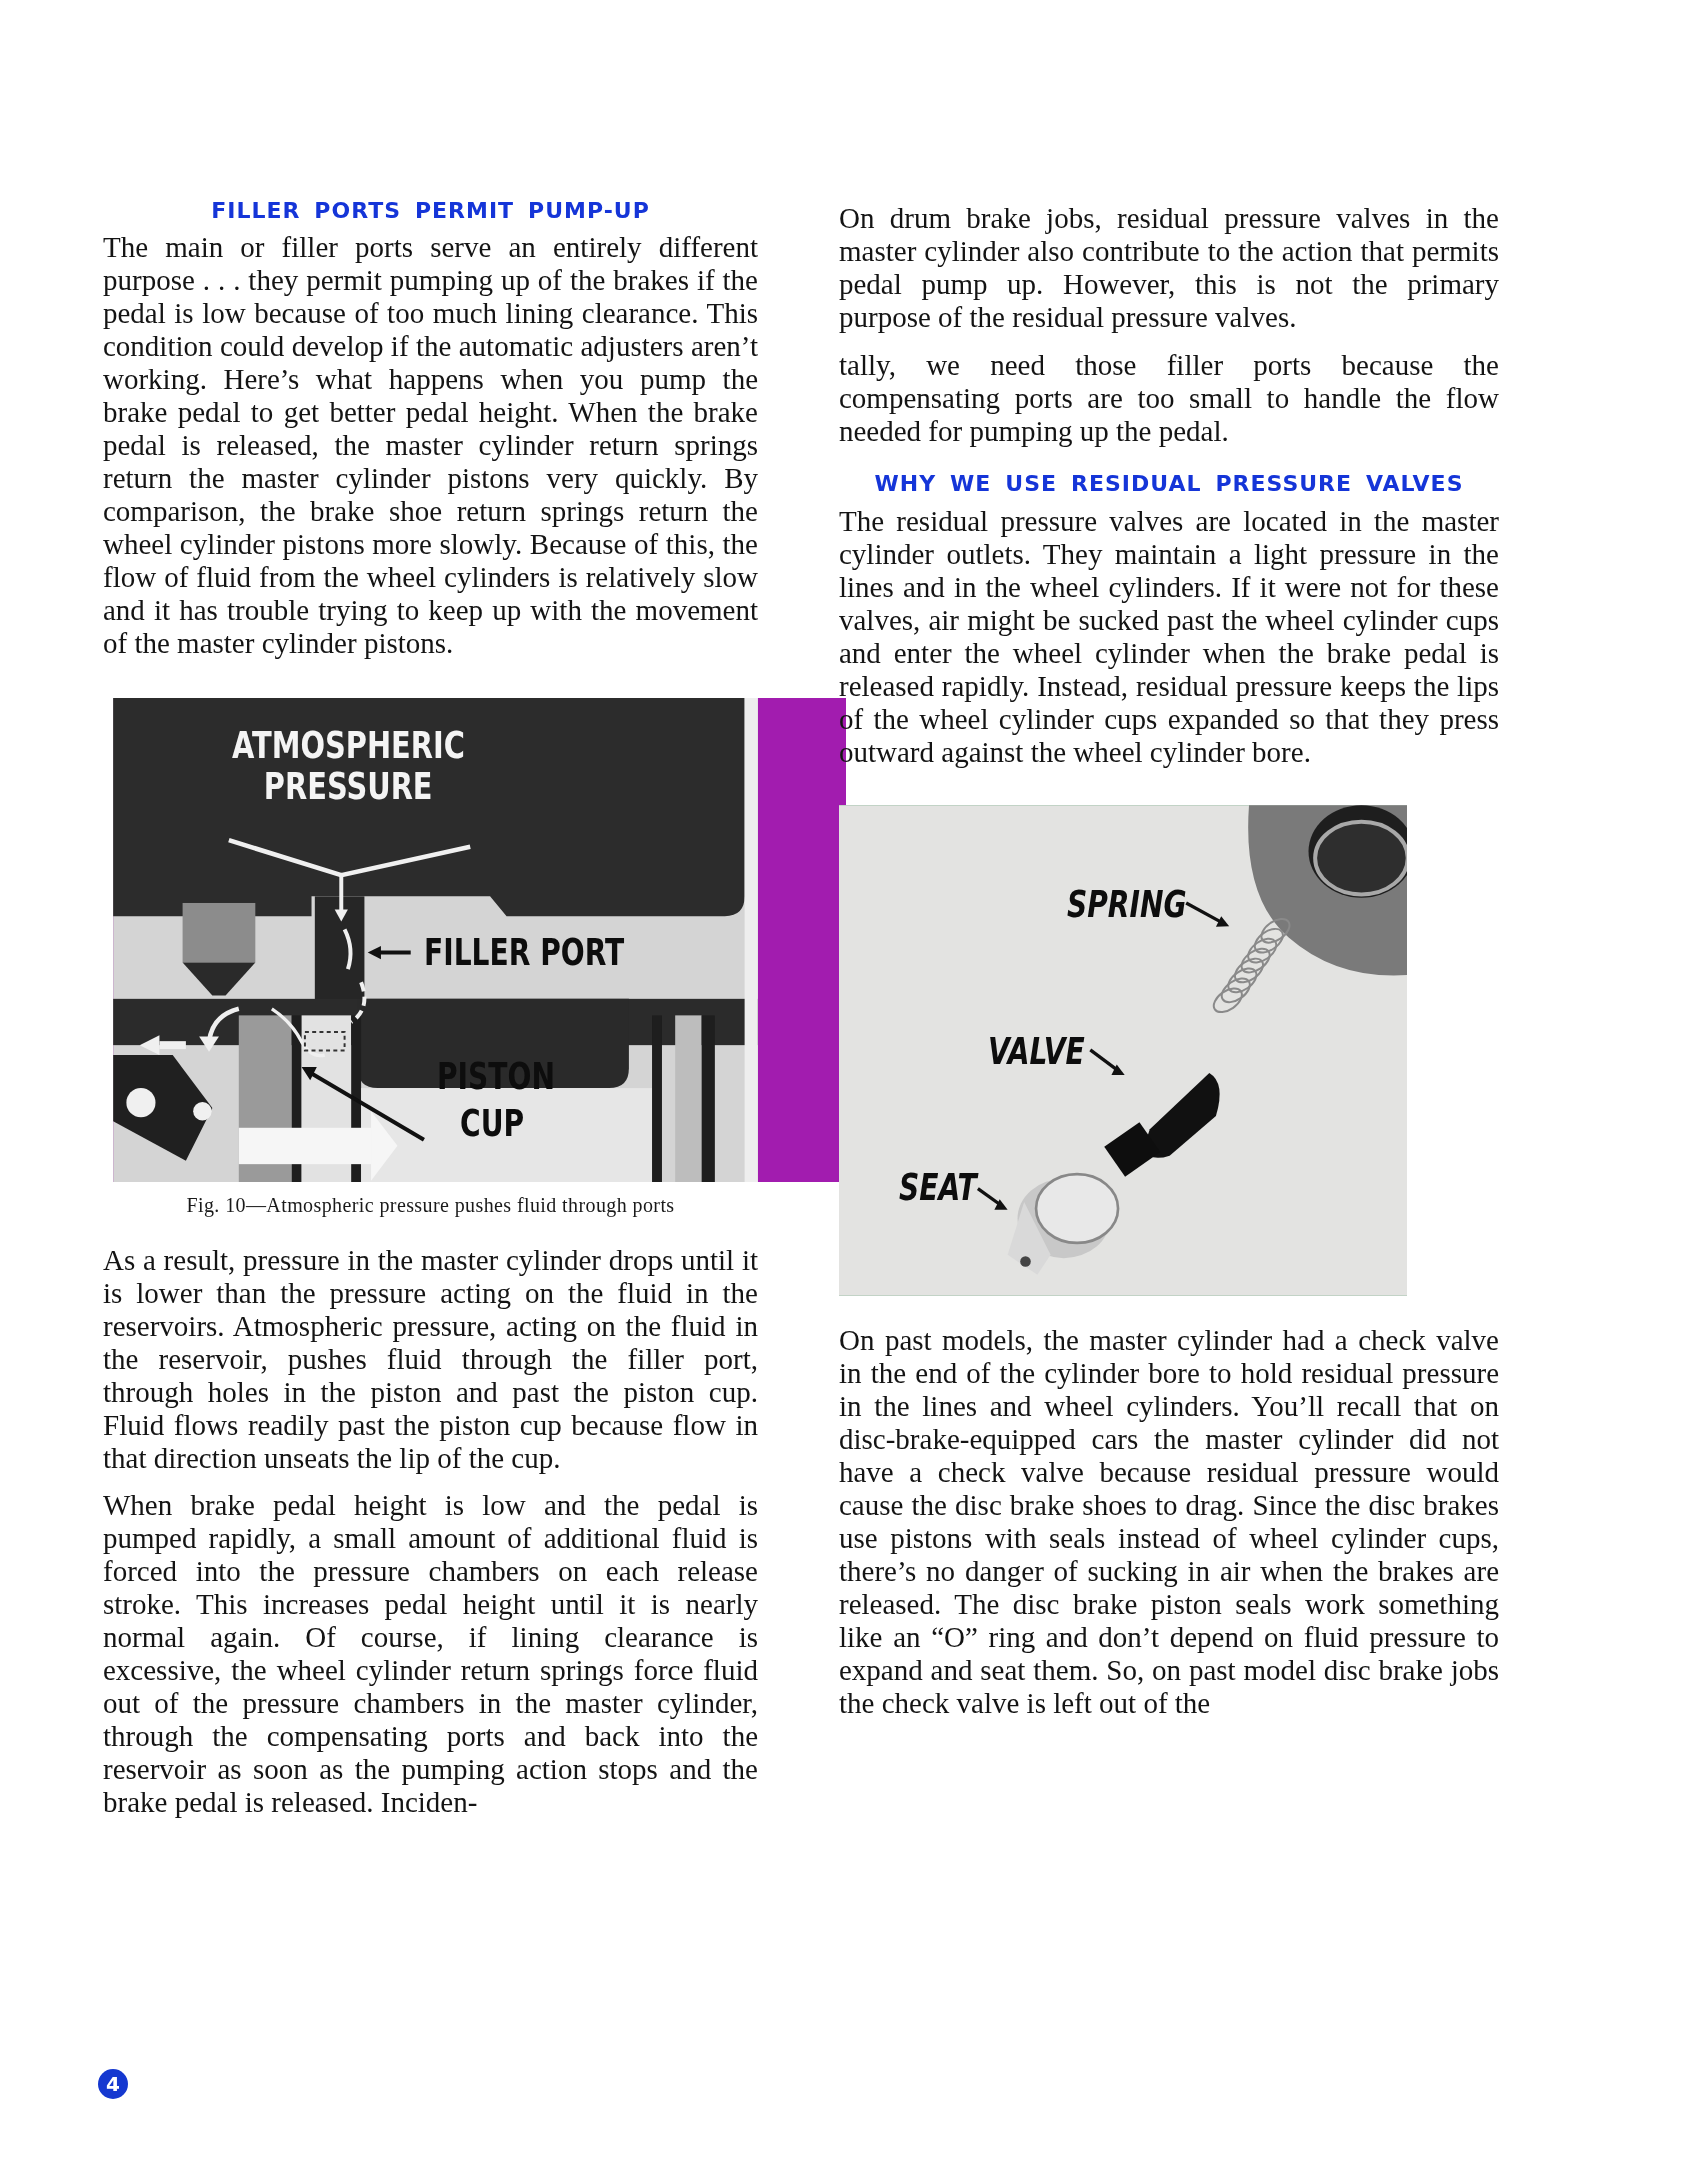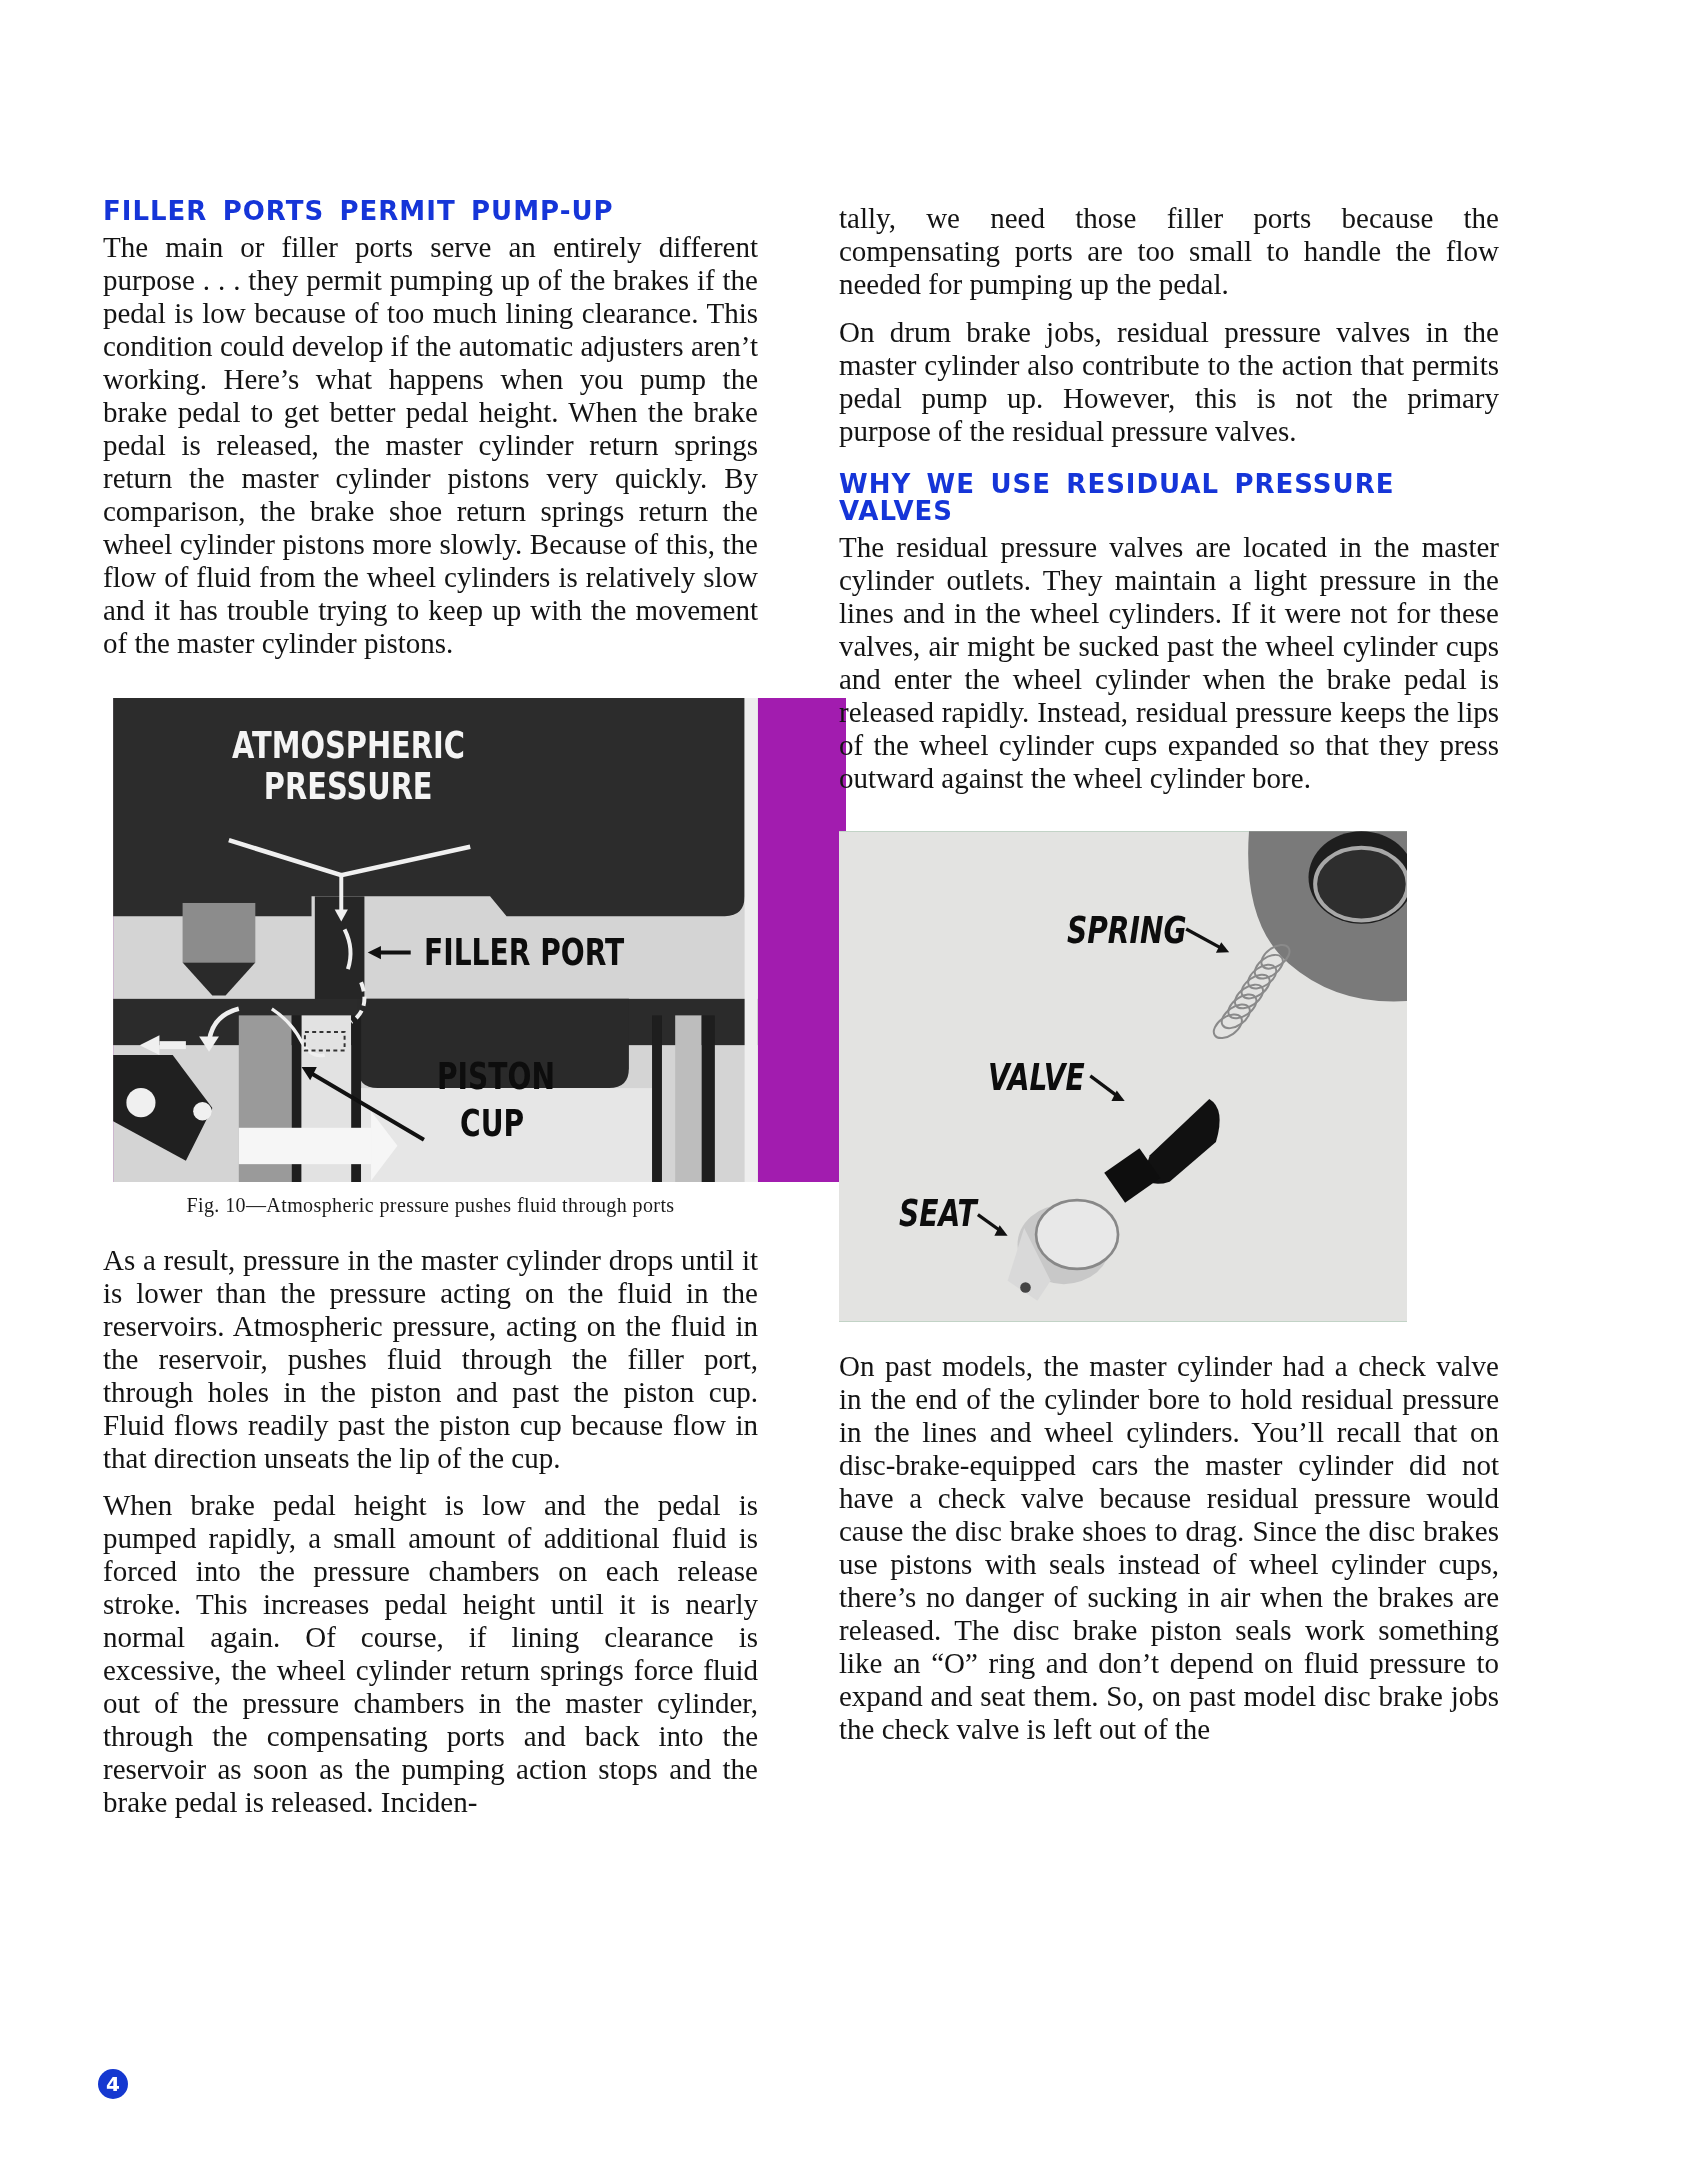--- a/index.html
+++ b/index.html
@@ -2,21 +2,21 @@
 <html style="font-size:10.6px"><head>
 <meta charset="utf-8">
 <style>
   html, body { margin:0; padding:0; }
   body { width:1687px; height:2183px; background:#ffffff; position:relative; overflow:hidden;
          font-family:"Liberation Serif","DejaVu Serif",serif; color:#141414; }
   .col { position:absolute; }
   .col-left { left:103px; top:198px; width:655px; }
   .col-right { left:839px; top:202px; width:660px; }
   .heading { font-family:"DejaVu Sans","Liberation Sans",sans-serif; font-weight:bold; color:#1535d8;
-             font-size:26px; letter-spacing:1px; word-spacing:5.3px; margin:0 0 6.6px 0; line-height:26.5px; }
+             font-size:22px; letter-spacing:1px; word-spacing:5.3px; margin:0 0 6.6px 0; line-height:26.5px;text-align:center; }
   .para { font-size:29px; line-height:33px; text-align:justify; margin:0 0 14.6px 0; hyphens:none; }
   .figure { position:relative; margin:38px 0 0 0; }
   .caption { font-family:Liberation Serif, serif; font-size:20px; letter-spacing:0.4px;
              color:#1a1a1a; text-align:center; margin-top:12px; white-space:nowrap; }
   .fig10 { width:733px; height:484px; margin-left:10px; background:#a21caf; position:relative; overflow:hidden; }
   .fig11 { width:568px; height:491px; background:#15803d; position:relative; overflow:hidden;font-style:italic; }
   .label-white { position:absolute; font-family:"DejaVu Sans","Liberation Sans",sans-serif; font-weight:bold;
                  color:#f4f4f4; font-size:37px; line-height:41px; text-align:center; transform:scaleX(0.78); transform-origin:left top; }
   .label-black { position:absolute; font-family:"DejaVu Sans","Liberation Sans",sans-serif; font-weight:bold;
                  color:#0d0d0d; font-size:38px; line-height:42px; transform:scaleX(0.74); transform-origin:left top; white-space:nowrap; }
@@ -94,22 +94,22 @@
     </div>
     <div class="caption">Fig. 10—Atmospheric pressure pushes fluid through ports</div>
   </div>
 
   <div style="height:26.5px"></div>
   <p class="para">As a result, pressure in the master cylinder drops until it is lower than the pressure acting on the fluid in the reservoirs. Atmospheric pressure, acting on the fluid in the reservoir, pushes fluid through the filler port, through holes in the piston and past the piston cup. Fluid flows readily past the piston cup because flow in that direction unseats the lip of the cup.</p>
   <p class="para">When brake pedal height is low and the pedal is pumped rapidly, a small amount of additional fluid is forced into the pressure chambers on each release stroke. This increases pedal height until it is nearly normal again. Of course, if lining clearance is excessive, the wheel cylinder return springs force fluid out of the pressure chambers in the master cylinder, through the compensating ports and back into the reservoir as soon as the pumping action stops and the brake pedal is released. Inciden-</p>
 </div>
 
 <div class="col col-right">
+  <p class="para">On drum brake jobs, residual pressure valves in the master cylinder also contribute to the action that permits pedal pump up. However, this is not the primary purpose of the residual pressure valves.</p>
   <p class="para">tally, we need those filler ports because the compensating ports are too small to handle the flow needed for pumping up the pedal.</p>
-  <p class="para">On drum brake jobs, residual pressure valves in the master cylinder also contribute to the action that permits pedal pump up. However, this is not the primary purpose of the residual pressure valves.</p>
   <div style="height:9.3px"></div>
   <h2 class="heading">WHY WE USE RESIDUAL PRESSURE VALVES</h2>
   <p class="para">The residual pressure valves are located in the master cylinder outlets. They maintain a light pressure in the lines and in the wheel cylinders. If it were not for these valves, air might be sucked past the wheel cylinder cups and enter the wheel cylinder when the brake pedal is released rapidly. Instead, residual pressure keeps the lips of the wheel cylinder cups expanded so that they press outward against the wheel cylinder bore.</p>
 
   <div class="figure" style="margin-top:36px">
     <div class="fig11">
       <svg width="656" height="491" viewBox="0 0 992 742" style="position:absolute;left:0;top:0">
         <rect width="992" height="742" fill="#e3e3e1"></rect>
 
         <path d="M620 0 H992 V170 Q960 240 880 255 Q760 270 680 200 Q610 140 620 0 Z" fill="#7a7a7a"></path>

